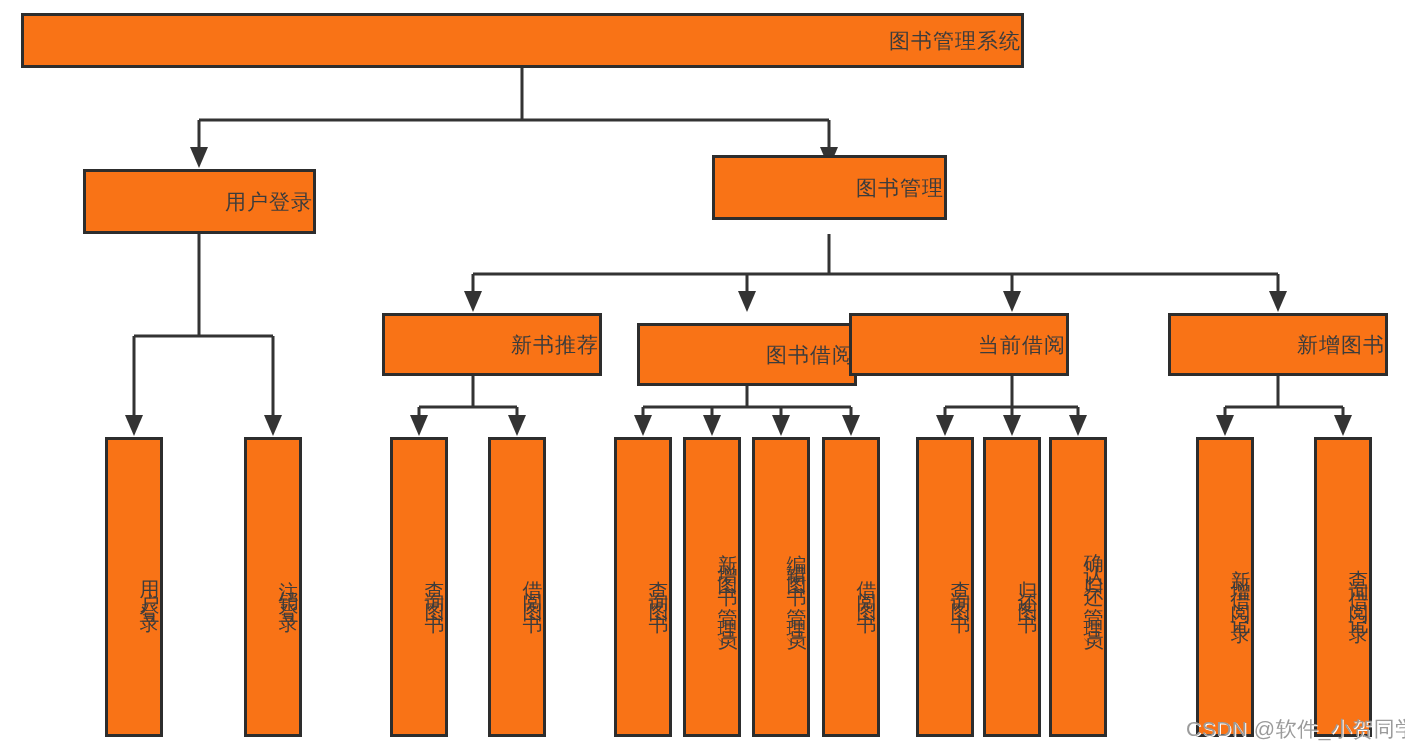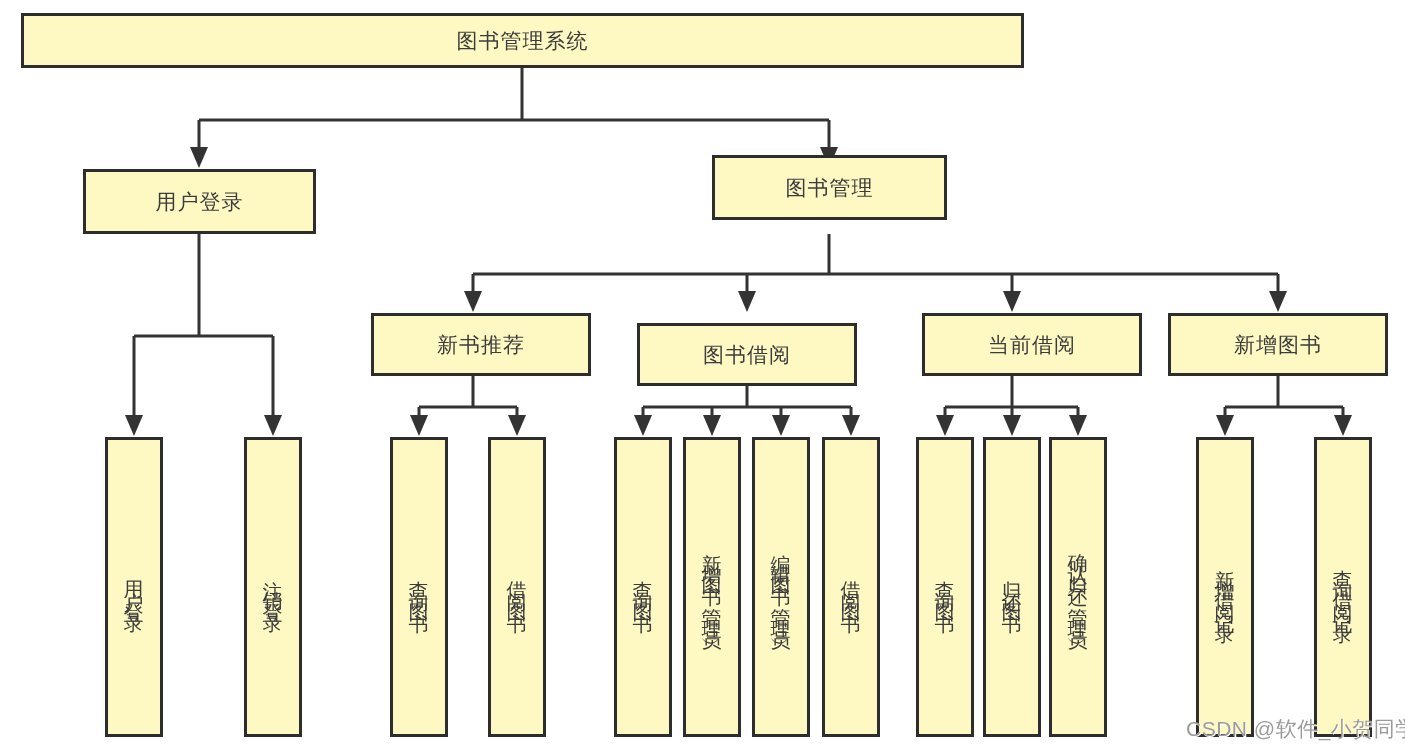--- a/index.html
+++ b/index.html
@@ -7,25 +7,25 @@
     position:relative;
     width:1405px; height:747px;
     background:#ffffff;
     font-family:"Liberation Sans","DejaVu Sans",sans-serif;
     overflow:hidden;
   }
   .connectors { position:absolute; left:0; top:0; width:1405px; height:747px; }
   .box {
     position:absolute;
     box-sizing:border-box;
-    background:#fef9c3;
+    background:#f97316;
     border:3px solid #2d2d2d;
     display:flex;
     align-items:center;
-    justify-content:center;
+    justify-content:flex-end;
     color:#3c3c3c;
   }
   .box.h span {
     font-size:21px;
     letter-spacing:1px;
     white-space:nowrap;
   }
   .box.v span {
     writing-mode:vertical-rl;
     text-orientation:mixed;
@@ -93,27 +93,27 @@
     <span>图书管理系统</span>
   </div>
 
   <div class="box h" style="left:83px;top:169px;width:233px;height:65px">
     <span>用户登录</span>
   </div>
   <div class="box h" style="left:712px;top:155px;width:235px;height:65px">
     <span>图书管理</span>
   </div>
 
-  <div class="box h" style="left:371px;top:313px;width:220px;height:63px">
+  <div class="box h" style="left:382px;top:313px;width:220px;height:63px">
     <span>新书推荐</span>
   </div>
   <div class="box h" style="left:637px;top:323px;width:220px;height:63px">
     <span>图书借阅</span>
   </div>
-  <div class="box h" style="left:922px;top:313px;width:220px;height:63px">
+  <div class="box h" style="left:849px;top:313px;width:220px;height:63px">
     <span>当前借阅</span>
   </div>
   <div class="box h" style="left:1168px;top:313px;width:220px;height:63px">
     <span>新增图书</span>
   </div>
 
   <div class="box v" style="left:105px;top:437px;width:58px;height:300px">
     <span>用户登录</span>
   </div>
   <div class="box v" style="left:244px;top:437px;width:58px;height:300px">

